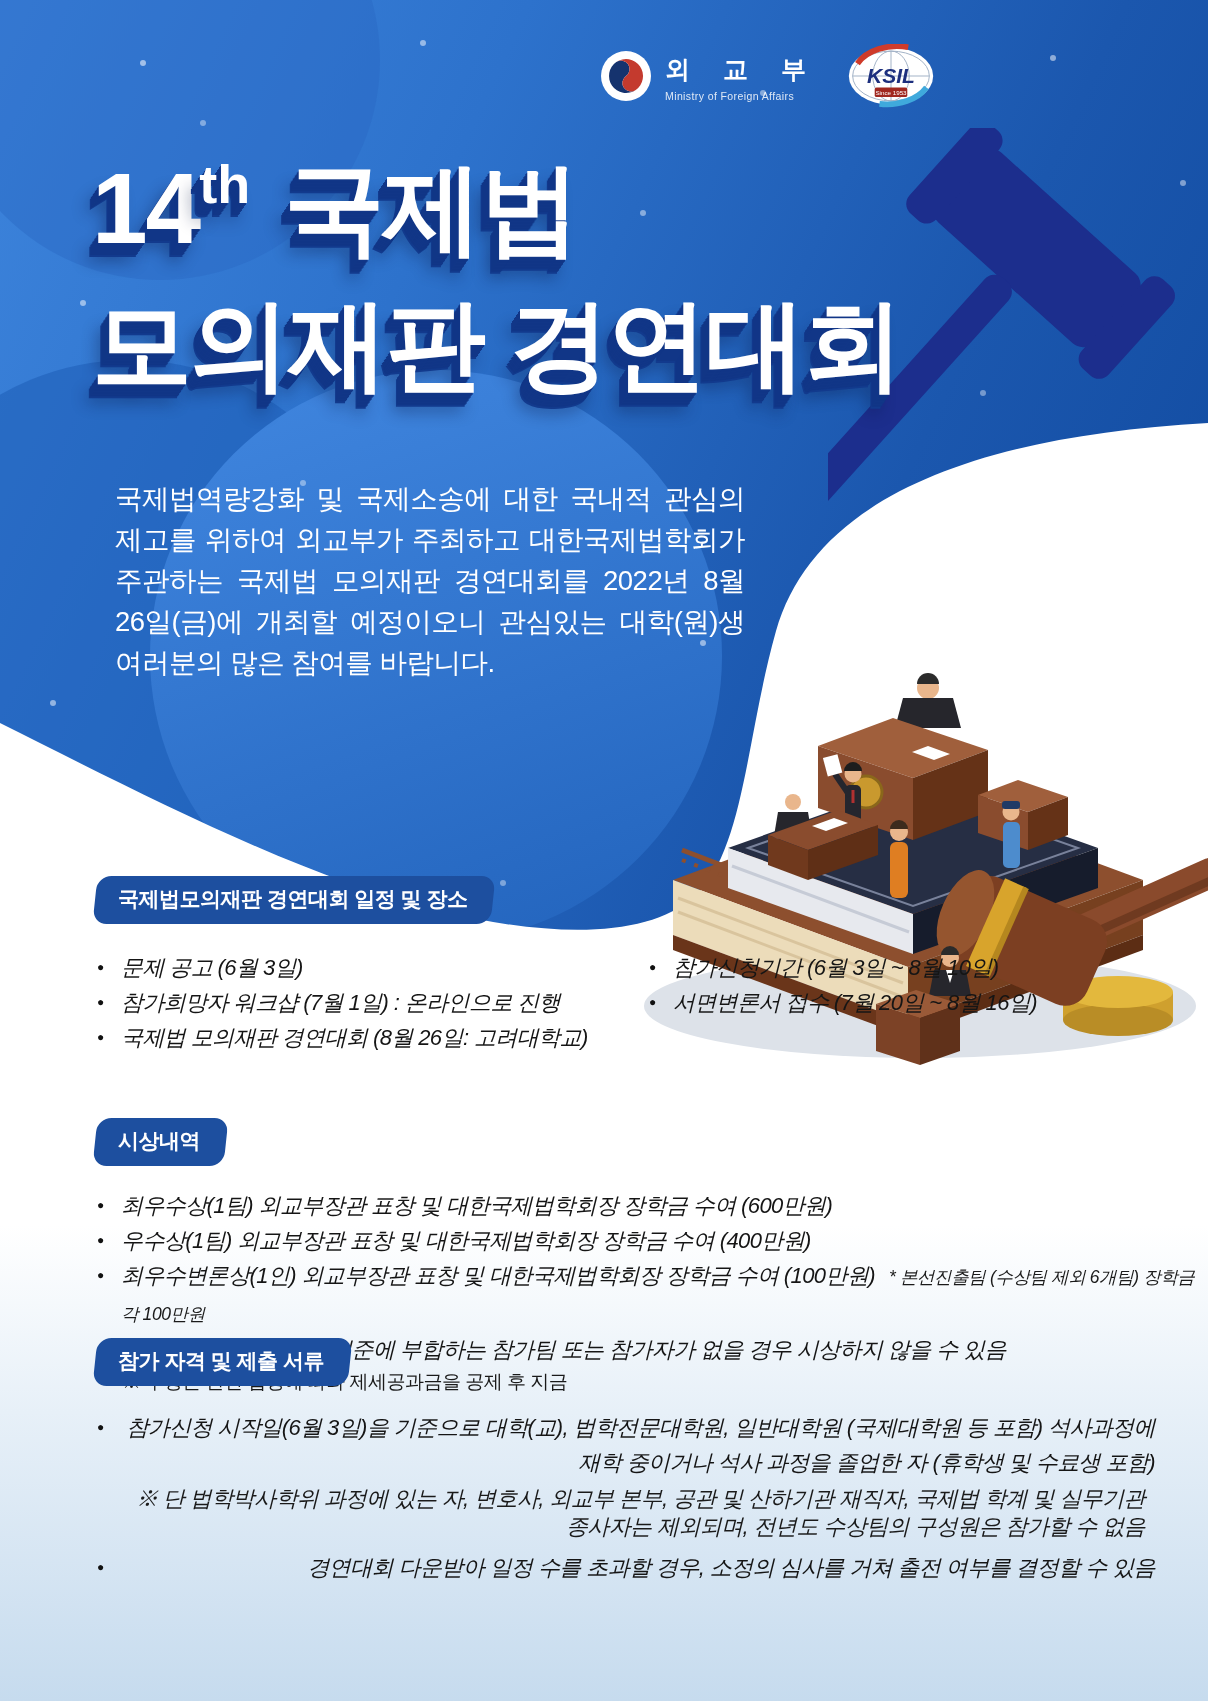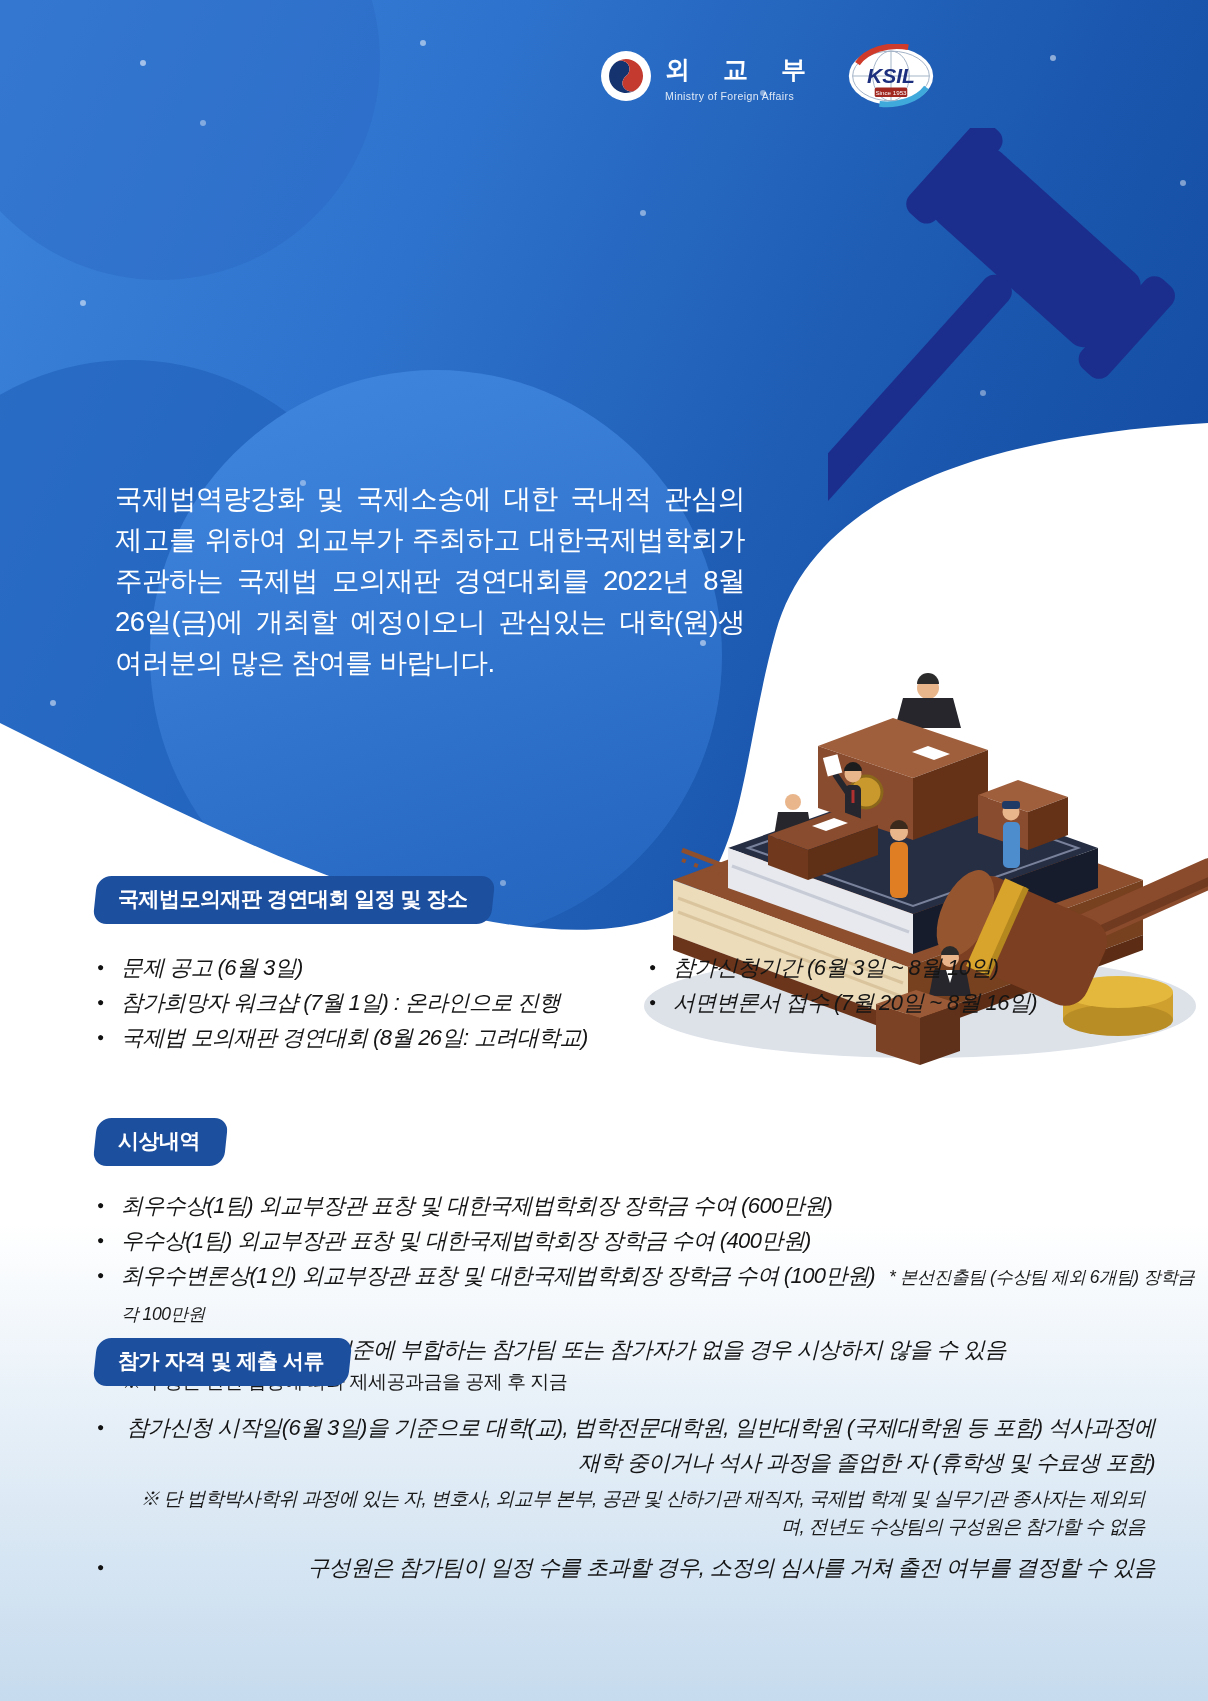--- a/index.html
+++ b/index.html
@@ -65,21 +65,21 @@
   ul.blist { list-style:none;font-style:italic; }
   ul.blist li { position:relative; padding-left:26px; font-size:22px; line-height:35px; color:#151515;
     font-weight:500; letter-spacing:-.6px; }
   ul.blist li::before { content:"●"; position:absolute; left:2px; top:0; font-size:12px; line-height:35px; color:#111; }
   .awards-list { margin-top:22px; }
   .awards-list li { line-height:34px; }
   .award-note { font-size:17.5px; font-weight:400; margin-left:14px; letter-spacing:-.4px; color:#1a1a1a; }
   .foot-note { font-size:19px; color:#1a1a1a; padding-left:27px; margin-top:2px; letter-spacing:-.5px; }
   .elig-list { margin-top:24px; }
   .elig-list li { font-size:21px; line-height:33px; margin-bottom:9px; letter-spacing:-.6px;text-align:right; }
-  .sub-note { font-size:19px; line-height:28px; font-weight:400; color:#1a1a1a; margin-top:5px; padding-right:10px; }
+  .sub-note { font-size:22px; line-height:28px; font-weight:400; color:#1a1a1a; margin-top:5px; padding-right:10px; }
   .sub-dash { font-size:20px; line-height:33px; font-weight:400; color:#141414; margin-top:4px; padding-left:14px; }
 </style>
 </head>
 <body>
 
 <div class="poster">
 
   <div class="hero">
     <div class="circle c2"></div>
     <div class="circle c1"></div>
@@ -126,20 +126,24 @@
           </g>
           <path d="M13 20 A 46 32 0 0 1 66 3" stroke="#cf3b2a" stroke-width="6" fill="none"></path>
           <path d="M85 45 A 46 32 0 0 1 36 62" stroke="#3fa9dc" stroke-width="6" fill="none"></path>
           <text x="48" y="40" text-anchor="middle" font-size="22" font-style="italic" font-weight="bold" fill="#1c2f7e">KSIL</text>
           <rect x="31" y="45" width="34" height="10" rx="2" fill="#a02820"></rect>
           <text x="48" y="52.5" text-anchor="middle" font-size="6.5" fill="#ffffff">Since 1953</text>
         </svg>
       </div>
     </div>
 
+    <div class="title-block">
+      <div class="title-line"><span>14</span><span class="title-sup">th</span><span class="title-gap"></span><span>국제법</span></div>
+      <div class="title-line">모의재판 경연대회</div>
+    </div>
 
     <p class="intro">국제법역량강화 및 국제소송에 대한 국내적 관심의 제고를 위하여 외교부가 주최하고 대한국제법학회가 주관하는 국제법 모의재판 경연대회를 2022년 8월 26일(금)에 개최할 예정이오니 관심있는 대학(원)생 여러분의 많은 참여를 바랍니다.</p>
   </div>
 
   <svg class="illu" viewBox="0 0 610 545">
     <ellipse cx="322" cy="456" rx="276" ry="52" fill="#dde2e9"></ellipse>
 
     <rect x="465" y="442" width="110" height="28" fill="#cfa02e"></rect>
     <ellipse cx="520" cy="470" rx="55" ry="16" fill="#b98d26"></ellipse>
     <ellipse cx="520" cy="442" rx="55" ry="16" fill="#e3b83d"></ellipse>
@@ -250,18 +254,18 @@
 
   <div class="section sec-elig">
     <div class="badge">
       <span>참가 자격 및 제출 서류</span>
     </div>
     <ul class="blist elig-list">
       <li>
         <span>참가신청 시작일(6월 3일)을 기준으로 대학(교), 법학전문대학원, 일반대학원 (국제대학원 등 포함) 석사과정에 재학 중이거나 석사 과정을 졸업한 자 (휴학생 및 수료생 포함)</span>
         <div class="sub-note">※ 단 법학박사학위 과정에 있는 자, 변호사, 외교부 본부, 공관 및 산하기관 재직자, 국제법 학계 및 실무기관 종사자는 제외되며, 전년도 수상팀의 구성원은 참가할 수 없음</div>
       </li>
-      <li>구성원은 참가팀이 일정 수를 초과할 경우, 소정의 심사를 거쳐 출전 여부를 결정할 수 있음</li>
+      <li>경연대회 다운받아 일정 수를 초과할 경우, 소정의 심사를 거쳐 출전 여부를 결정할 수 있음</li>
 
     </ul>
   </div>
 
 </div>
 
 </body></html>

